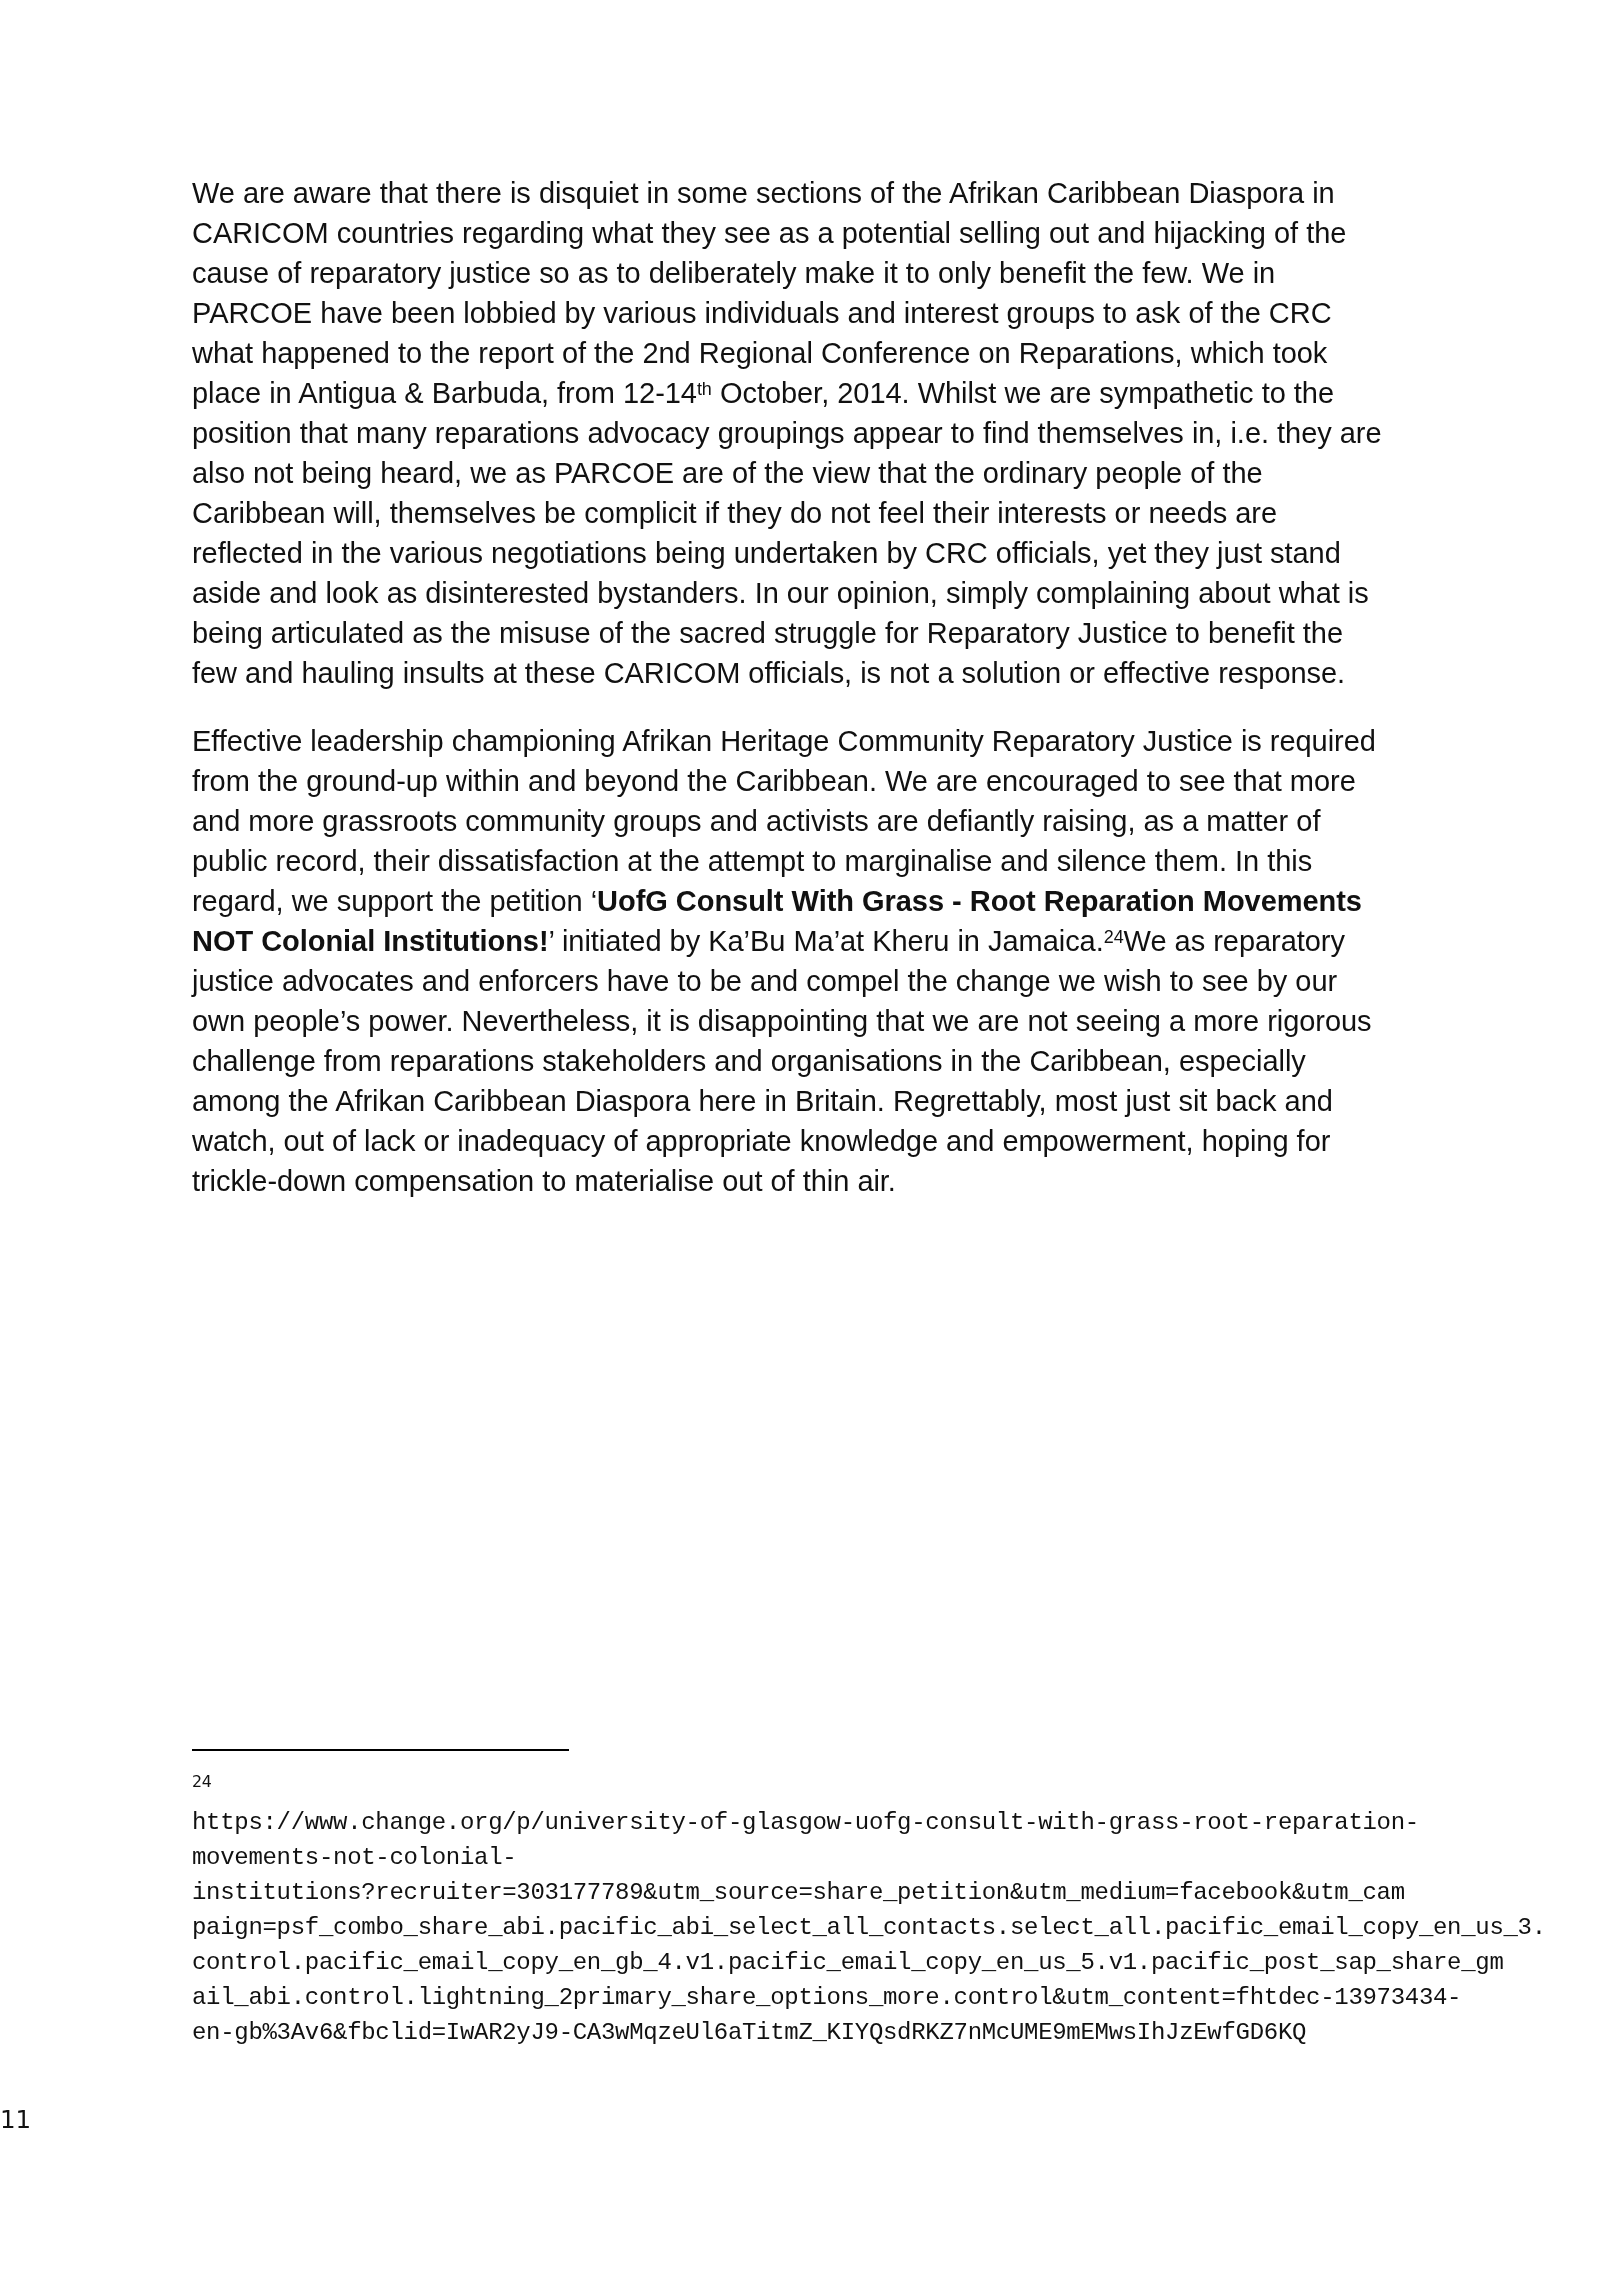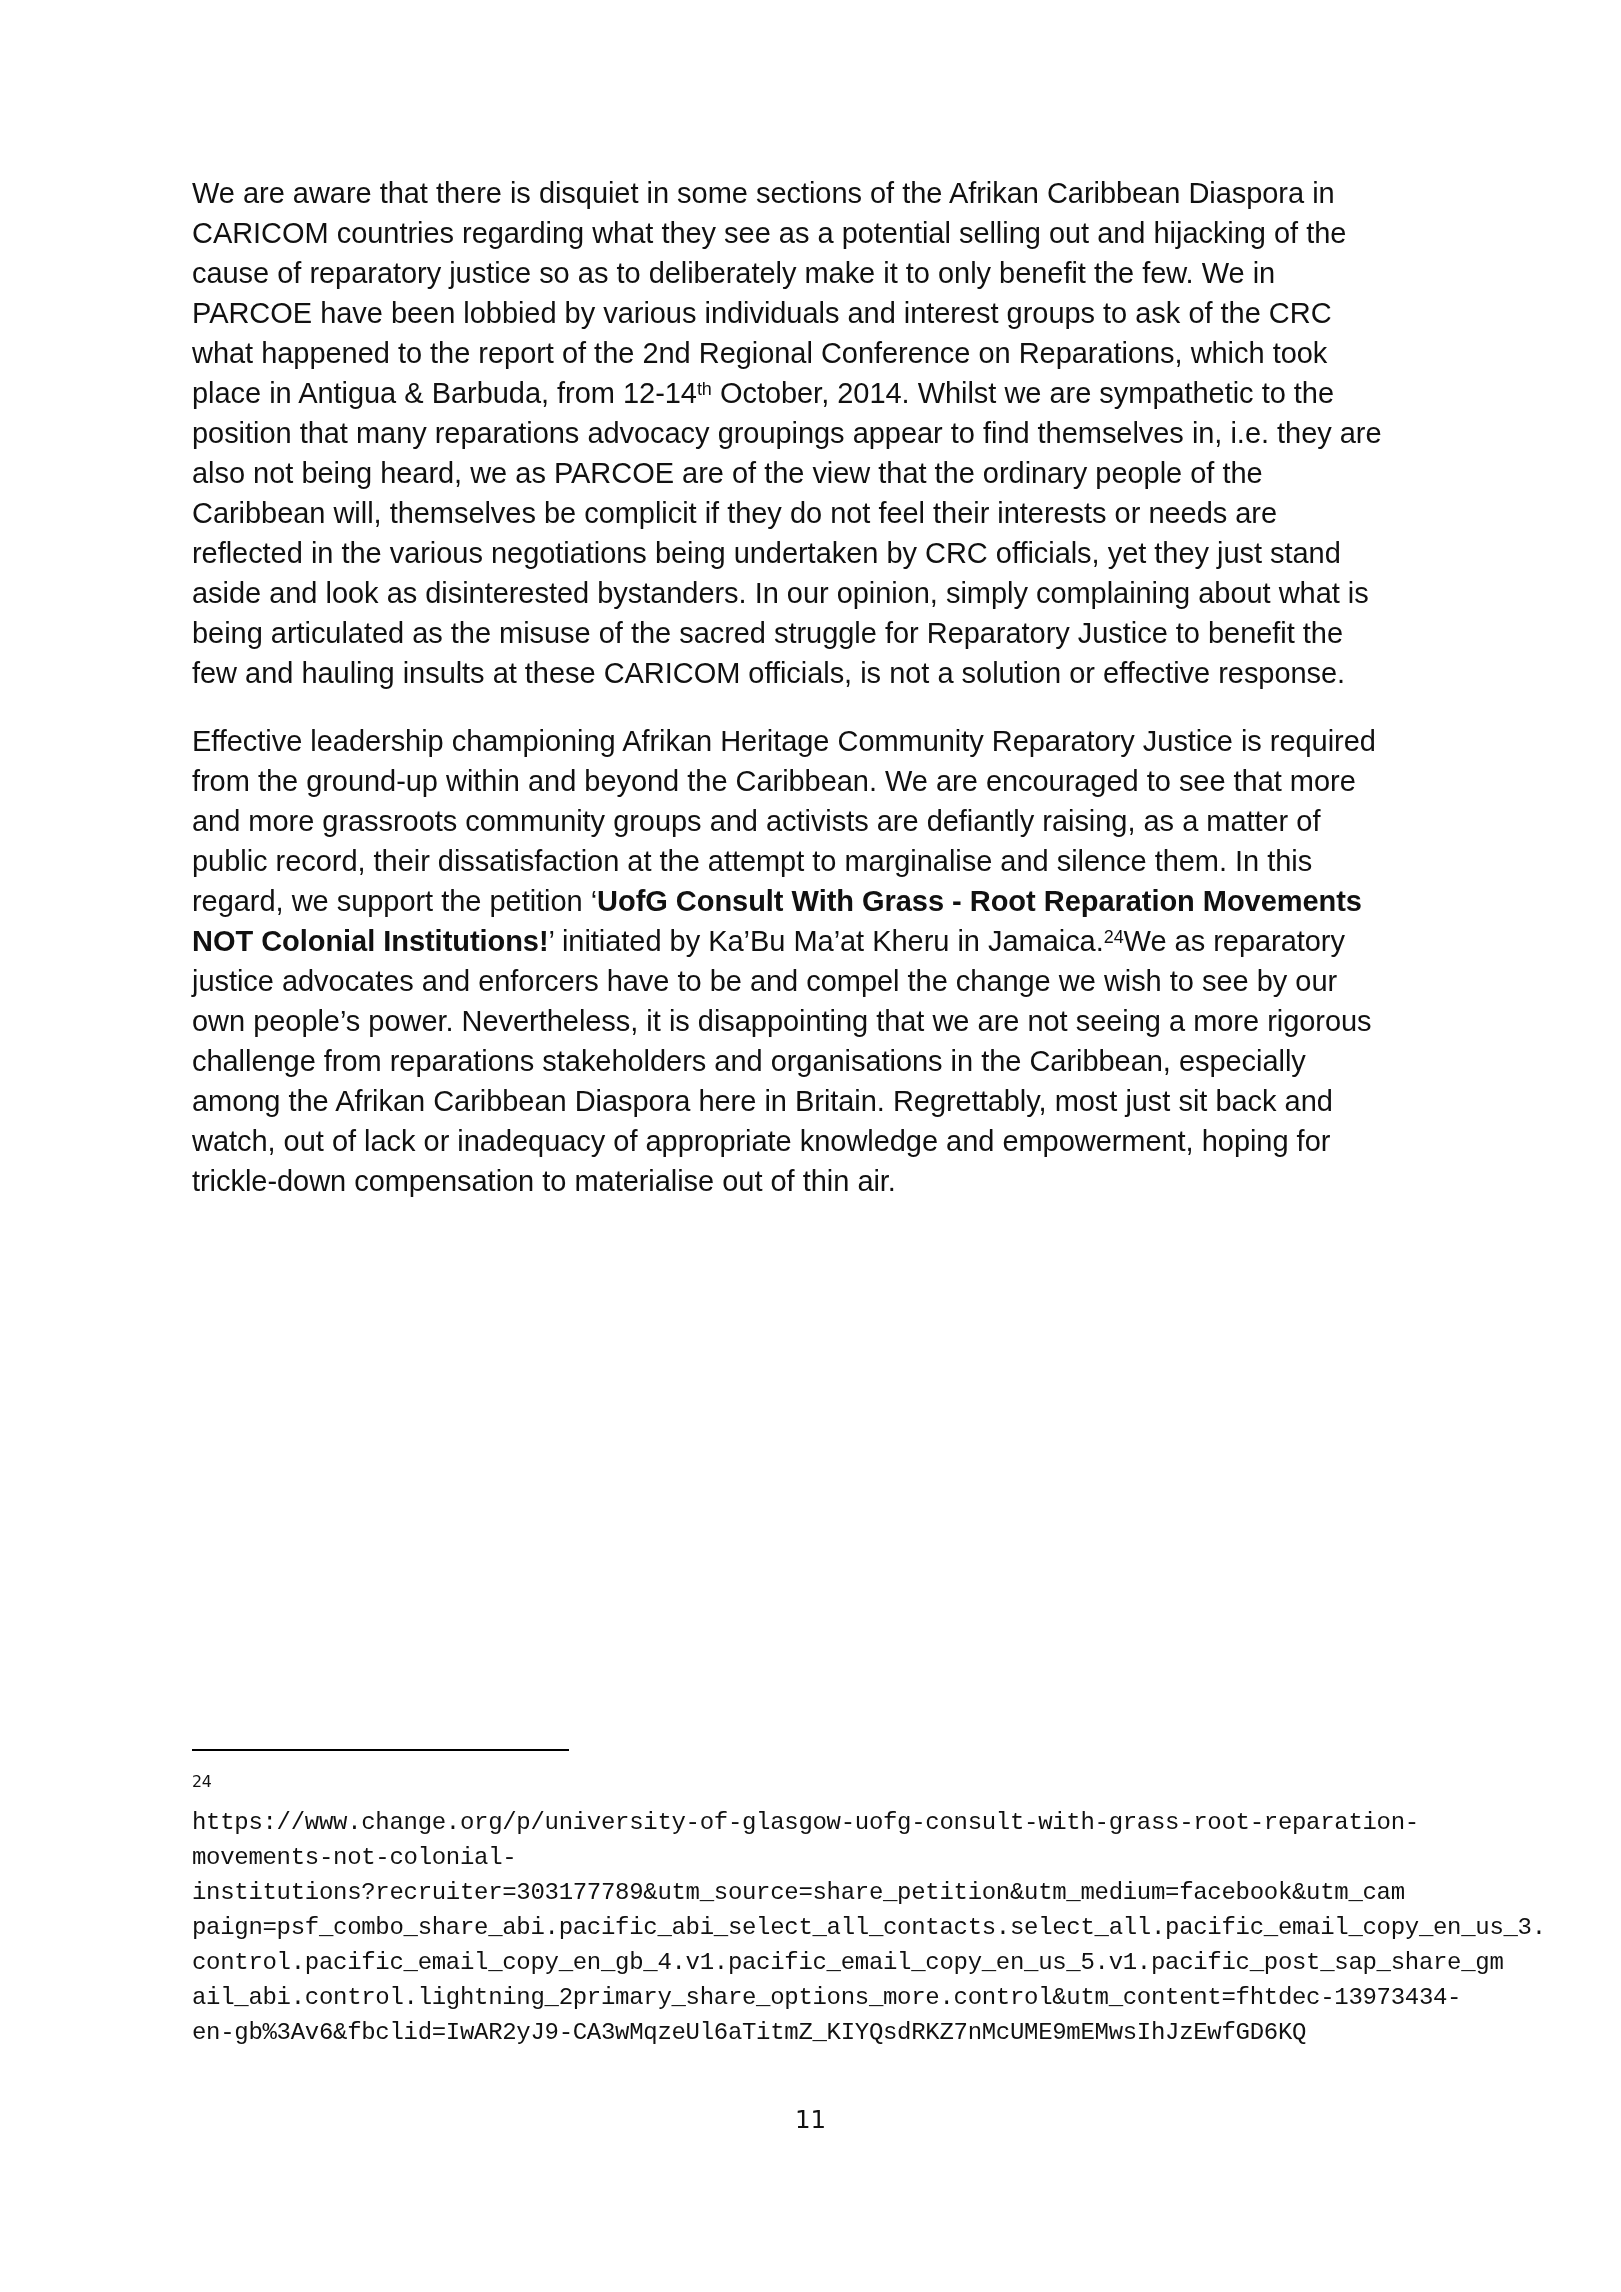--- a/index.html
+++ b/index.html
@@ -68,21 +68,20 @@
     font-size: 0.66em;
     vertical-align: 0.44em;
     line-height: 0;
   }
   .fn-line { display: block; white-space: nowrap; font-family: Liberation Mono, monospace; }
   .page-number {
     position: absolute;
     left: 0;
     right: 0;
     top: 2105px;
-    text-align: center;
     font-family: "DejaVu Sans", sans-serif;
     font-size: 24.5px;
     color: #111111;
   }
 </style>
 </head>
 <body>
 
 <div class="page">
 

